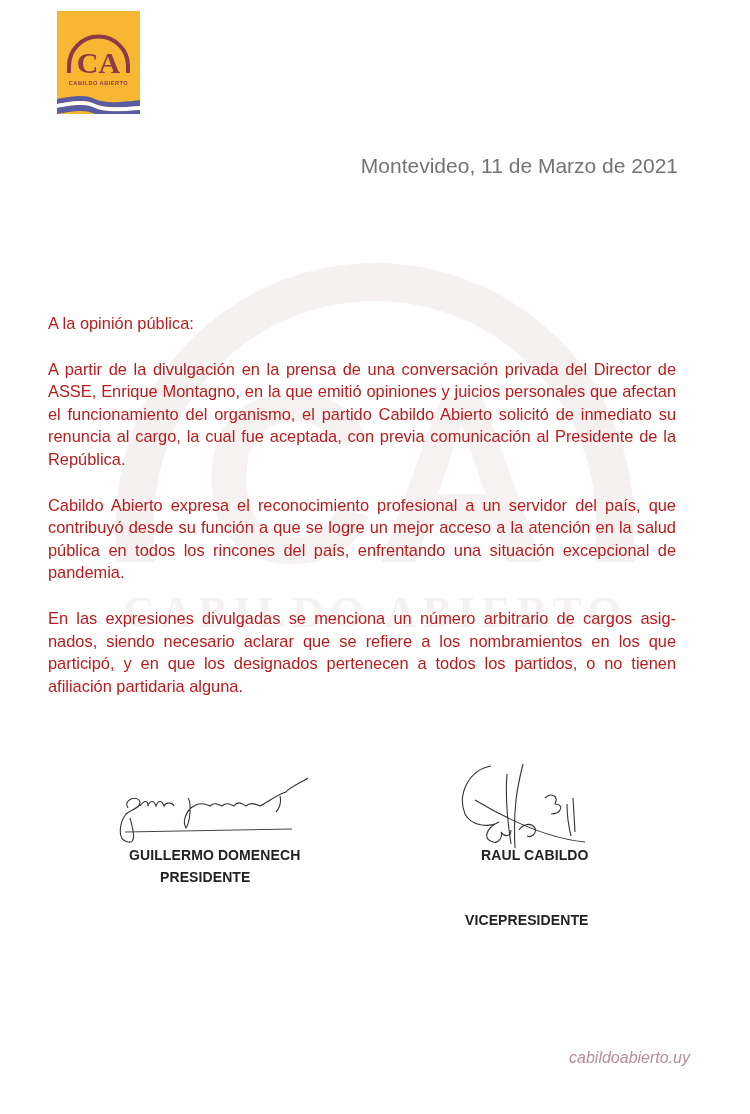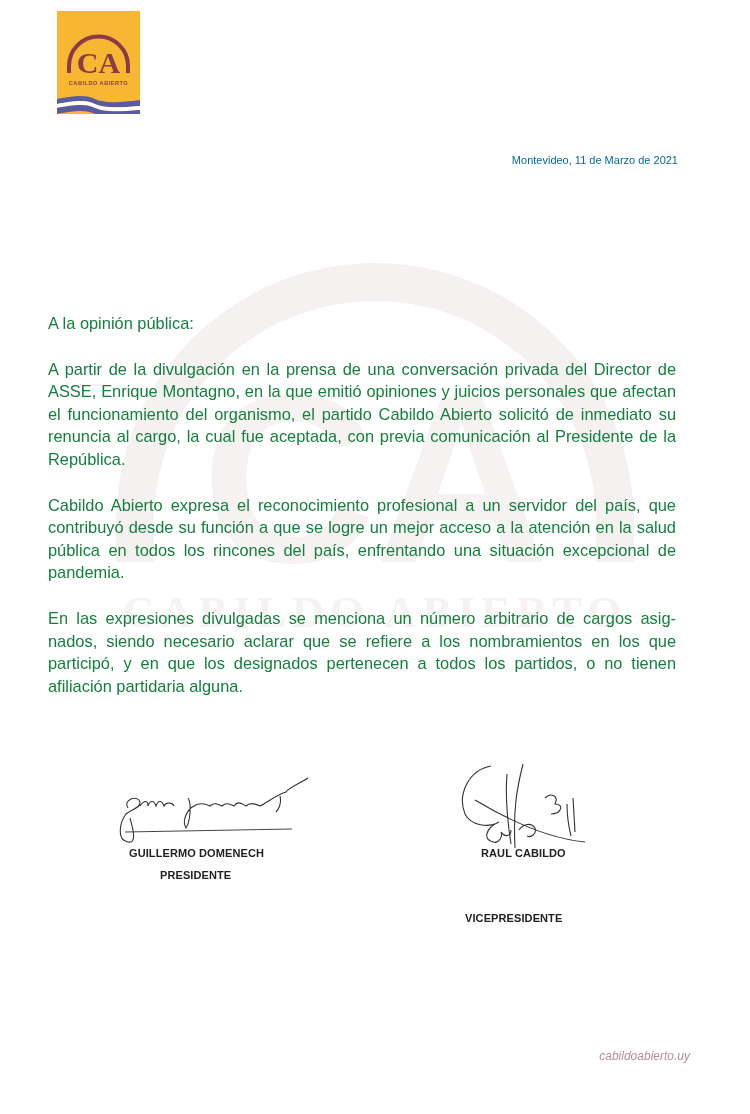--- a/index.html
+++ b/index.html
@@ -27,65 +27,65 @@
       position: absolute;
       left: 57px;
       top: 11px;
       width: 83px;
       height: 110px;
     }
     .date {
       position: absolute;
       right: 72px;
       top: 154px;
-      font-size: 11px;
-      color: #0369a1;
+      font-size: 21px;
+      color: #737373;
       text-align: center;
     }
     .body-text {
       position: absolute;
       left: 48px;
       top: 312px;
       width: 628px;
       font-size: 16.4px;
       line-height: 22.6px;
-      color: #15803d;
+      color: #b91c1c;
     }
     .body-text p {
       margin: 0 0 23px 0;
       text-align: justify;
     }
     .body-text p.salutation {
       text-align: left;
       margin-bottom: 23px;
     }
     .sig-block {
       position: absolute;
       text-align: left;
     }
     .sig-name, .sig-role {
       font-family: "Liberation Sans", sans-serif;
       font-weight: bold;
-      font-size: 11px;
+      font-size: 14px;
       color: #222;
       letter-spacing: 0.1px;
     }
     .sig-left { left: 110px; top: 770px; width: 200px; height: 120px; }
     .sig-left svg { position: absolute; left: 0; top: 0; }
     .sig-left .sig-name { position: absolute; left: 19px; top: 77px; }
     .sig-left .sig-role { position: absolute; left: 50px; top: 99px; }
     .sig-right { left: 455px; top: 758px; width: 170px; height: 130px; }
     .sig-right svg { position: absolute; left: 0; top: 0; }
     .sig-right .sig-name { position: absolute; left: 26px; top: 89px; }
     .sig-right .sig-role { position: absolute; left: 10px; top: 110px; margin-top: 44px; }
     .footer-url {
       position: absolute;
       right: 60px;
       top: 1049px;
-      font-size: 12px;
+      font-size: 16px;
       font-style: italic;
       color: #b78d9a;
     }
   </style>
 </head>
 <body>
 
 <svg class="watermark" viewBox="0 0 560 400">
   <path d="M40 300 L40 260 A240 240 0 0 1 520 260 L520 300" fill="none" stroke="#f6f1f1" stroke-width="38"></path>
   <text x="280" y="300" text-anchor="middle" font-family="Liberation Sans, sans-serif" font-weight="bold" font-size="240" fill="#f7f2f2">CA</text>

